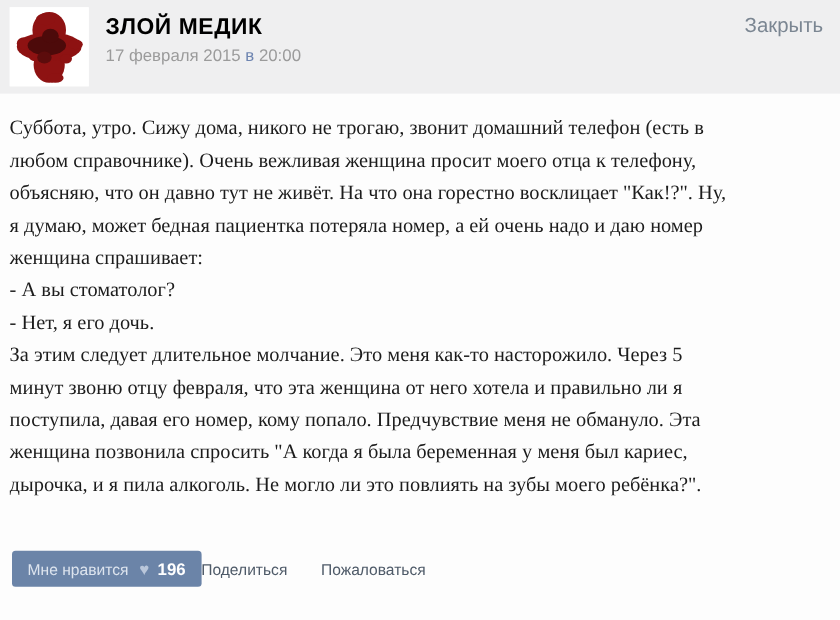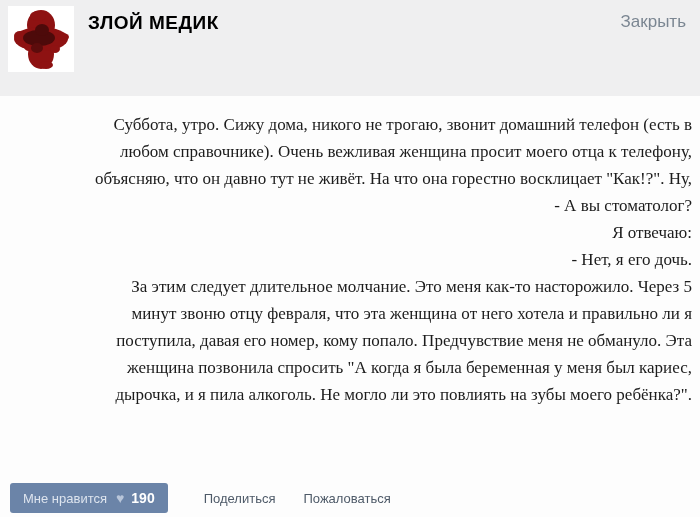--- a/index.html
+++ b/index.html
@@ -7,21 +7,21 @@
     position: relative;
     width: 700px;
     height: 517px;
     background: #fdfdfd;
     overflow: hidden;
     font-family: "Liberation Sans", sans-serif;
   }
   
   .header {
     position: relative;
-    height: 96px;
+    height: 78px;
     background: #efeff0;
     display: flex;
     align-items: flex-start;
     padding: 6px 8px 0 8px;
     box-sizing: border-box;
   }
   .avatar {
     width: 66px;
     height: 66px;
     background: #ffffff;
@@ -50,28 +50,27 @@
     cursor: pointer;
     text-decoration: none;
   }
   
   .post-body {
     padding: 15px 8px 0 8px;
     font-family: "Liberation Serif", serif;
     font-size: 17px;
     line-height: 27px;
     color: #1c1c1c;
-    text-align: right;
   }
   .post-line { white-space: nowrap; overflow: hidden; }
   
   .footer {
     position: absolute;
     left: 0;
-    bottom: 4px;
+    bottom: 28px;
     width: 100%;
     display: flex;
     align-items: center;
     padding: 0 10px;
     box-sizing: border-box;
   }
   .like-button {
     display: inline-flex;
     align-items: center;
     height: 30px;
@@ -94,21 +93,21 @@
     font-weight: bold;
     font-size: 14px;
     color: #ffffff;
   }
   .footer-link {
     font-size: 13px;
     color: #4e5a68;
     text-decoration: none;
     cursor: pointer;
   }
-  .footer-link.share  { margin-left: 36px; }
+  .footer-link.share  { }
   .footer-link.report { margin-left: 28px; }
 </style>
 </head>
 <body>
 
 <div class="page">
 
   <div class="header">
     <div class="avatar">
       <svg viewBox="0 0 66 66" width="66" height="66">
@@ -124,41 +123,43 @@
         <ellipse cx="21" cy="41" rx="5" ry="4" fill="#8e1212"></ellipse>
         <ellipse cx="47" cy="43" rx="5" ry="4" fill="#8e1212"></ellipse>
 
         <ellipse cx="31" cy="32" rx="16" ry="8" fill="#4d0a0a"></ellipse>
         <ellipse cx="34" cy="24" rx="7" ry="6" fill="#4d0a0a"></ellipse>
         <ellipse cx="29" cy="42" rx="6" ry="5" fill="#5c0c0c"></ellipse>
       </svg>
     </div>
     <div class="header-info">
       <div class="post-author">ЗЛОЙ МЕДИК</div>
+      <div class="post-date"><span>17 февраля 2015</span> <span class="prep">в</span> <span>20:00</span></div>
     </div>
     <a class="close-link">Закрыть</a>
   </div>
 
   <div class="post-body">
       <div class="post-line">Суббота, утро. Сижу дома, никого не трогаю, звонит домашний телефон (есть в</div>
       <div class="post-line">любом справочнике). Очень вежливая женщина просит моего отца к телефону,</div>
       <div class="post-line">объясняю, что он давно тут не живёт. На что она горестно восклицает "Как!?". Ну,</div>
+      <div class="post-line">я думаю, может бедная пациентка потеряла номер, а ей очень надо и даю номер</div>
+      <div class="post-line">женщина спрашивает:</div>
       <div class="post-line">- А вы стоматолог?</div>
-      <div class="post-line">Я отвечаю:</div>
       <div class="post-line">- Нет, я его дочь.</div>
       <div class="post-line">За этим следует длительное молчание. Это меня как-то насторожило. Через 5</div>
       <div class="post-line">минут звоню отцу февраля, что эта женщина от него хотела и правильно ли я</div>
       <div class="post-line">поступила, давая его номер, кому попало. Предчувствие меня не обмануло. Эта</div>
       <div class="post-line">женщина позвонила спросить "А когда я была беременная у меня был кариес,</div>
       <div class="post-line">дырочка, и я пила алкоголь. Не могло ли это повлиять на зубы моего ребёнка?".</div>
     </div>
 
   <div class="footer">
     <button class="like-button">
       <span>Мне нравится</span>
       <span class="heart">♥</span>
-      <span class="count">190</span>
+      <span class="count">196</span>
     </button>
     <a class="footer-link share">Поделиться</a>
     <a class="footer-link report">Пожаловаться</a>
   </div>
 
 </div>
 
 </body></html>

